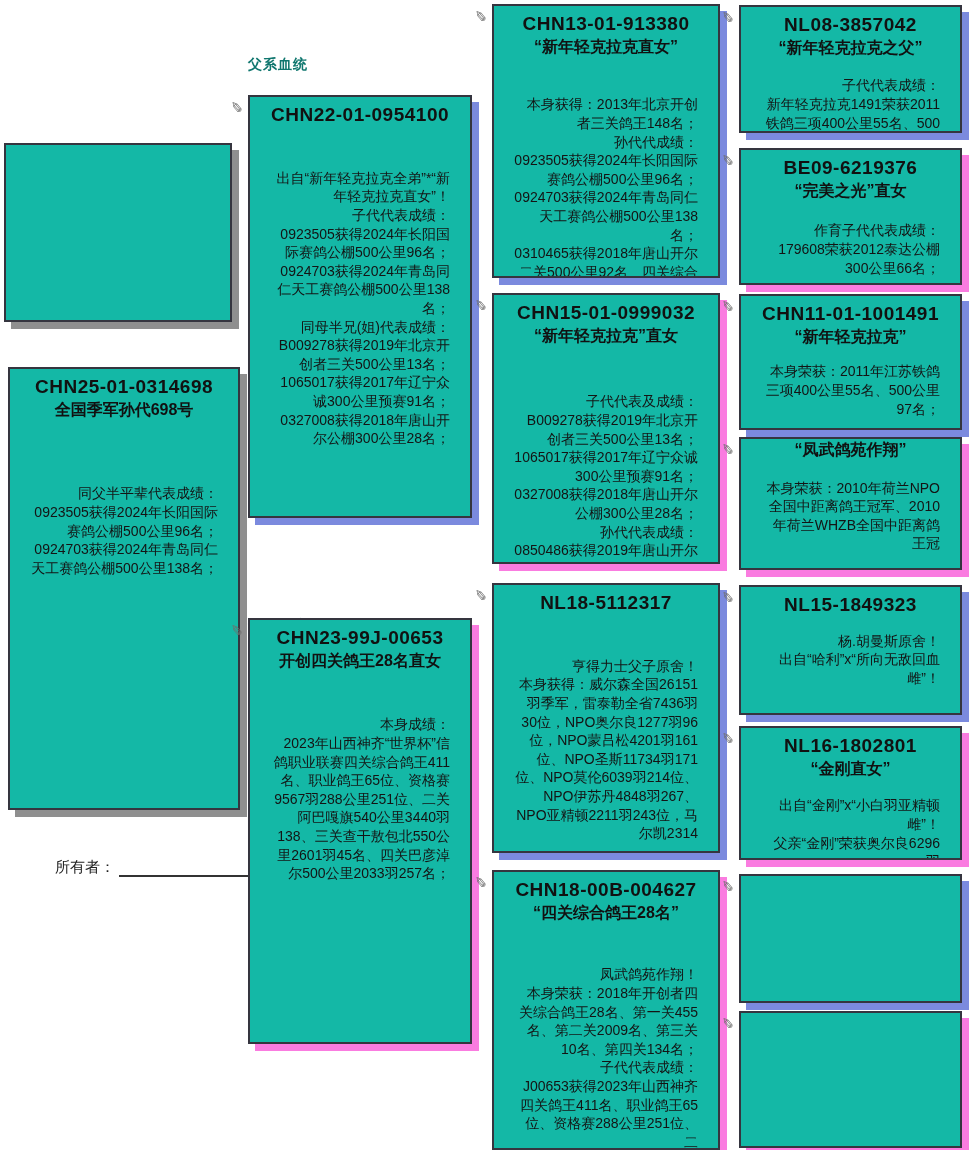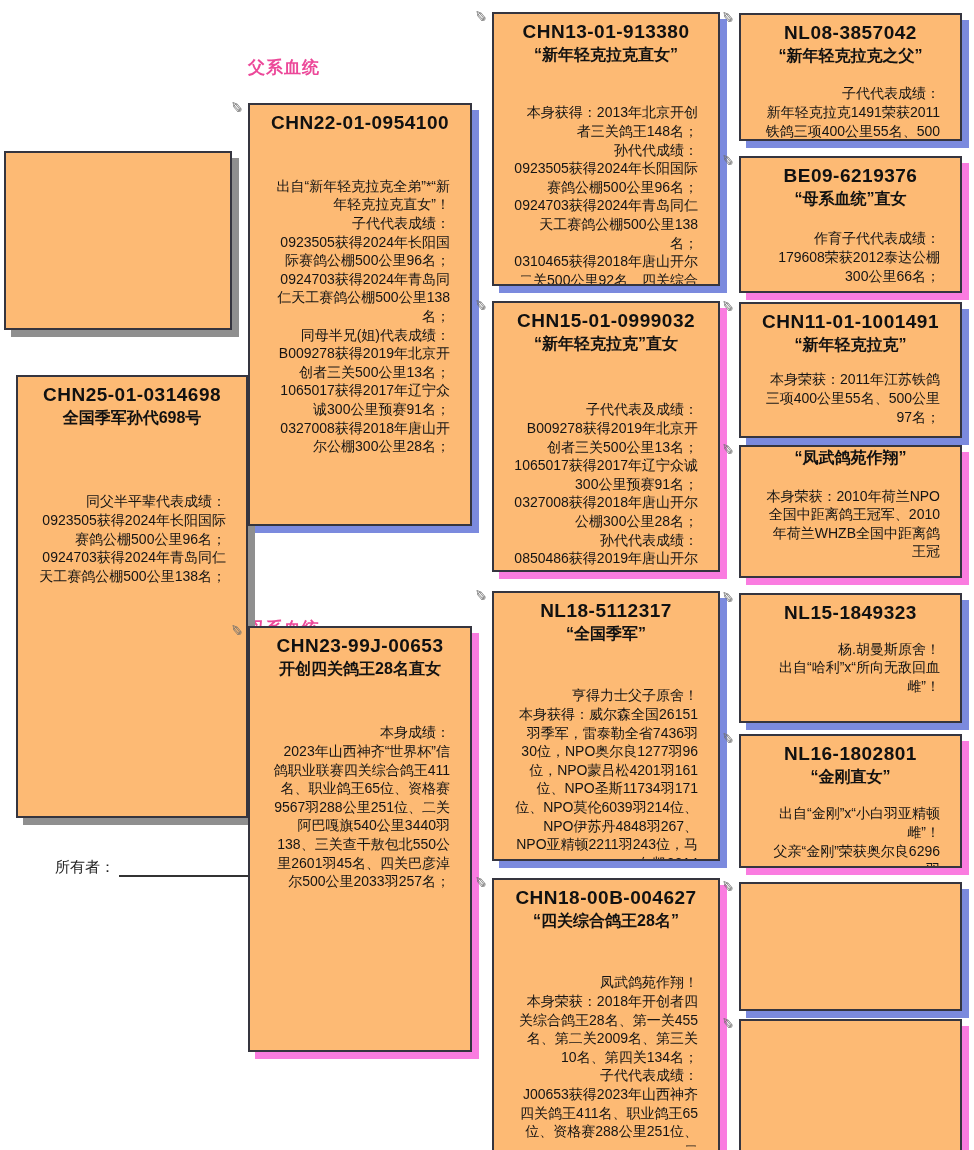--- a/index.html
+++ b/index.html
@@ -10,22 +10,22 @@
   }
   html,body{margin:0;padding:0;background:#ffffff;}
   #canvas{
     position:relative;width:974px;height:1150px;background:#ffffff;
     font-family:"Liberation Sans","DejaVu Sans",sans-serif;color:#111;
     overflow:hidden;
   }
   .box-wrap{position:absolute;}
   .box{
     position:relative;width:100%;height:100%;
-    background:#fdba74;border:2px solid var(--border);
-    box-sizing:border-box;overflow:hidden;margin-top:8px;
+    background:#14b8a6;border:2px solid var(--border);
+    box-sizing:border-box;overflow:hidden;
   }
   .box-wrap.male  .box{box-shadow:7px 7px 0 var(--male);}
   .box-wrap.female .box{box-shadow:7px 7px 0 var(--female);}
   .box-wrap.neutral .box{box-shadow:7px 7px 0 var(--neutral);}
   .ring{
     margin-top:6px;text-align:center;font-weight:bold;
     font-size:19px;letter-spacing:0.5px;line-height:1.25;
   }
   .pname{
     text-align:center;font-weight:bold;font-size:16px;line-height:1.35;
@@ -33,21 +33,21 @@
   .body{
     padding:0 20px;font-size:14px;line-height:1.33;
     white-space:pre-line;text-align:right;color:#141414;
   }
   .pen{
     position:absolute;width:18px;height:18px;font-size:15px;color:#6e6e6e;
     transform:rotate(95deg) scaleX(-1);transform-origin:50% 50%;
     line-height:18px;text-align:center;
   }
   .branch-label{
-    position:absolute;font-size:17px;font-weight:bold;color:#ec4899;
+    position:absolute;font-size:14px;font-weight:bold;color:#0f766e;
     letter-spacing:1px;
   }
   .owner-line{
     position:absolute;left:55px;top:858px;font-size:15px;color:#222;
     display:flex;align-items:flex-end;
   }
   .owner-blank{
     display:inline-block;width:130px;height:14px;margin-left:4px;
     border-bottom:2px solid #333;
   }
@@ -57,21 +57,21 @@
 
 <div id="canvas">
 
   <div class="branch-label" style="left:248px;top:56px;">父系血统</div>
   <div class="branch-label" style="left:248px;top:617px;">母系血统</div>
 
   <div class="box-wrap neutral" style="left:4px;top:143px;width:228px;height:179px;">
     <div class="box"></div>
   </div>
 
-  <div class="box-wrap neutral" style="left:16px;top:367px;width:232px;height:443px;">
+  <div class="box-wrap neutral" style="left:8px;top:367px;width:232px;height:443px;">
     <div class="box">
       <div class="ring">CHN25-01-0314698</div>
       <div class="pname">全国季军孙代698号</div>
       <div class="body" style="margin-top:64px;">同父半平辈代表成绩：
 0923505获得2024年长阳国际赛鸽公棚500公里96名；
 0924703获得2024年青岛同仁天工赛鸽公棚500公里138名；</div>
     </div>
   </div>
 
   <div class="owner-line">
@@ -128,21 +128,20 @@
 0327008获得2018年唐山开尔公棚300公里28名；
 孙代代表成绩：
 0850486获得2019年唐山开尔</div>
     </div>
   </div>
 
   <div class="box-wrap male" style="left:492px;top:583px;width:228px;height:270px;">
     <span class="pen" style="left:-21px;top:3px;">✎</span>
     <div class="box">
       <div class="ring">NL18-5112317</div>
-      <div class="pname">“全国季军”</div>
       <div class="body" style="margin-top:42px;">亨得力士父子原舍！
 本身获得：威尔森全国26151羽季军，雷泰勒全省7436羽30位，NPO奥尔良1277羽96位，NPO蒙吕松4201羽161位、NPO圣斯11734羽171位、NPO莫伦6039羽214位、NPO伊苏丹4848羽267、NPO亚精顿2211羽243位，马尔凯2314</div>
     </div>
   </div>
 
   <div class="box-wrap female" style="left:492px;top:870px;width:228px;height:280px;">
     <span class="pen" style="left:-21px;top:3px;">✎</span>
     <div class="box">
       <div class="ring">CHN18-00B-004627</div>
       <div class="pname">“四关综合鸽王28名”</div>
@@ -160,21 +159,21 @@
       <div class="pname">“新年轻克拉克之父”</div>
       <div class="body" style="margin-top:18px;">子代代表成绩：
 新年轻克拉克1491荣获2011铁鸽三项400公里55名、500公里</div>
     </div>
   </div>
 
   <div class="box-wrap female" style="left:739px;top:148px;width:223px;height:137px;">
     <span class="pen" style="left:-21px;top:3px;">✎</span>
     <div class="box">
       <div class="ring">BE09-6219376</div>
-      <div class="pname">“母系血统”直女</div>
+      <div class="pname">“完美之光”直女</div>
       <div class="body" style="margin-top:20px;">作育子代代表成绩：
 179608荣获2012泰达公棚300公里66名；</div>
     </div>
   </div>
 
   <div class="box-wrap male" style="left:739px;top:294px;width:223px;height:136px;">
     <span class="pen" style="left:-21px;top:3px;">✎</span>
     <div class="box">
       <div class="ring">CHN11-01-1001491</div>
       <div class="pname">“新年轻克拉克”</div>

